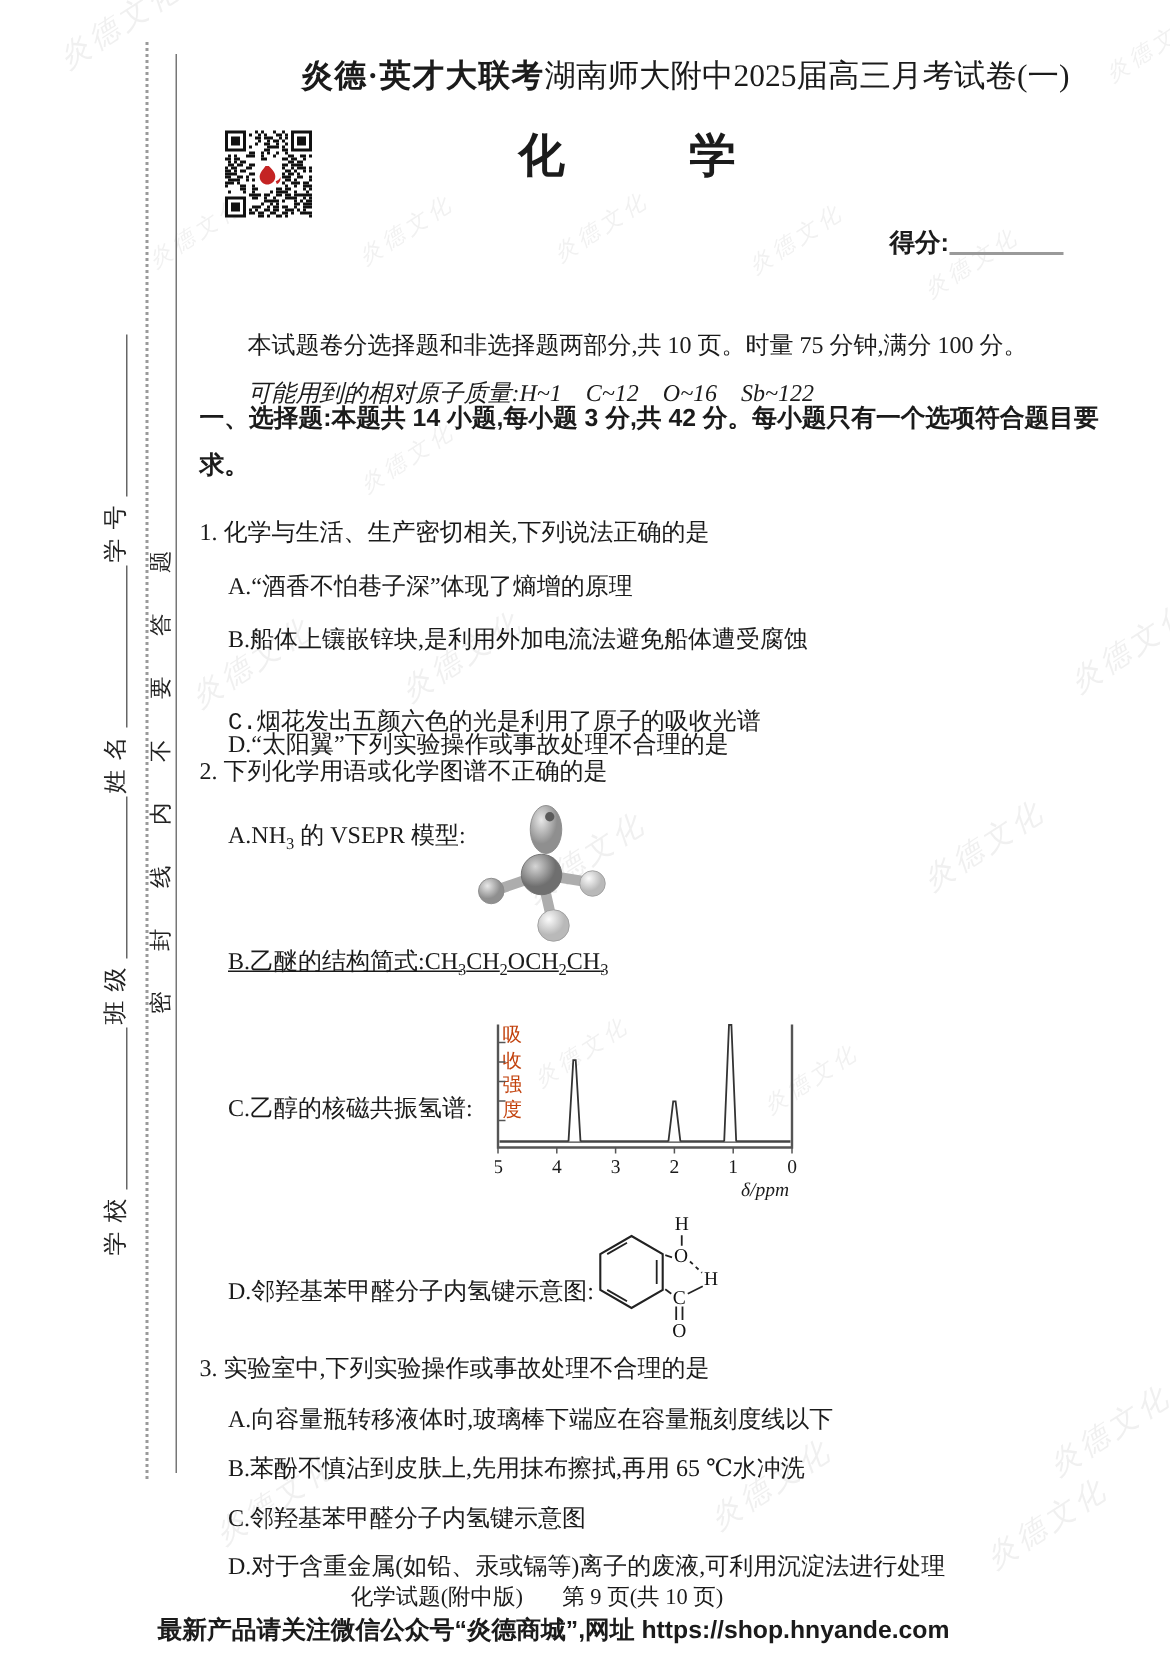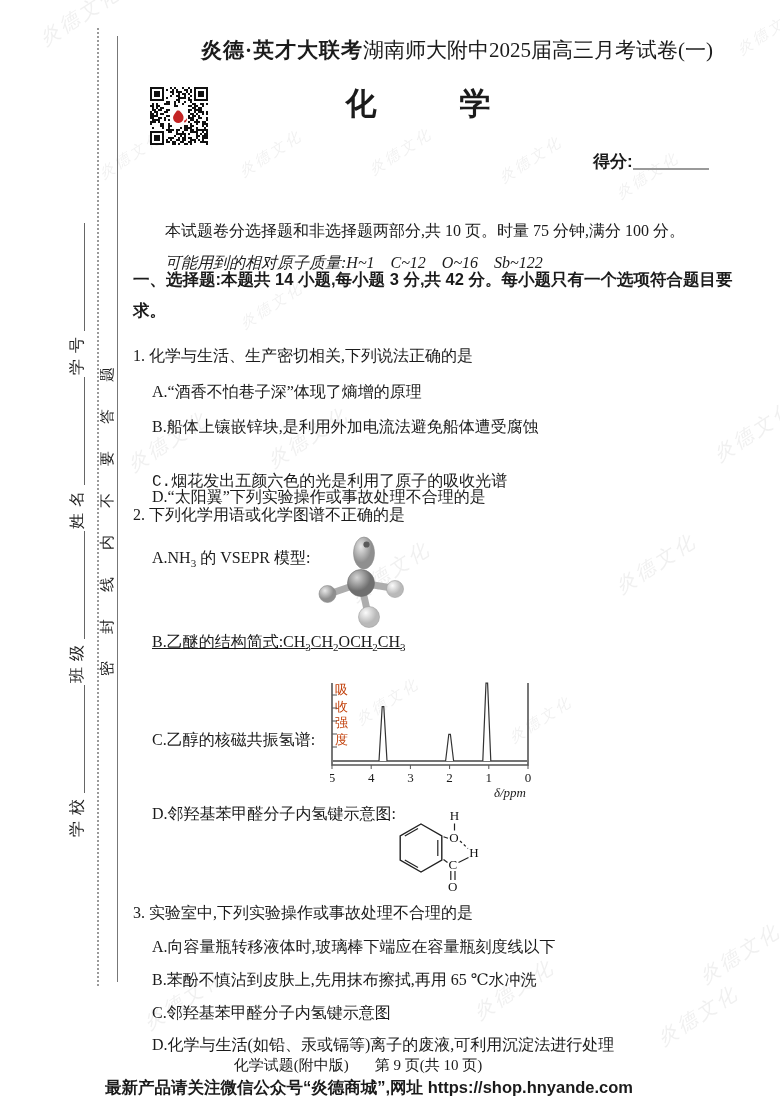--- a/index.html
+++ b/index.html
@@ -431,21 +431,21 @@
       <text x="2" y="107">5</text>
       <text x="41.2" y="107">4</text>
       <text x="80.4" y="107">3</text>
       <text x="119.6" y="107">2</text>
       <text x="158.8" y="107">1</text>
       <text x="198" y="107">0</text>
     </g>
     <text x="180" y="122" font-size="13" font-style="italic" text-anchor="middle" fill="#1b1b1b">δ/ppm</text>
   </svg>
 
-  <div class="ln opt" style="top:804px;">D.邻羟基苯甲醛分子内氢键示意图:</div>
+  <div class="ln opt" style="top:852px;">D.邻羟基苯甲醛分子内氢键示意图:</div>
 
   <svg style="position:absolute;left:388px;top:803px;" width="105" height="92" viewBox="0 0 105 92">
     <polygon points="33,21 53.8,33 53.8,57 33,69 12.2,57 12.2,33" fill="none" stroke="#222" stroke-width="1.4"></polygon>
     <g stroke="#222" stroke-width="1.2">
       <line x1="30" y1="25.5" x2="16.8" y2="33.1"></line>
       <line x1="16.8" y1="56.9" x2="30" y2="64.5"></line>
       <line x1="49.8" y1="37" x2="49.8" y2="53"></line>
     </g>
     <g stroke="#222" stroke-width="1.2">
       <line x1="55.5" y1="33.8" x2="60" y2="35.2"></line>
@@ -462,18 +462,18 @@
       <text x="86" y="53.5">H</text>
       <text x="64.8" y="66">C</text>
       <text x="64.8" y="88">O</text>
     </g>
   </svg>
 
   <div class="ln stem" style="top:903px;">3. 实验室中,下列实验操作或事故处理不合理的是</div>
   <div class="ln opt" style="top:937px;">A.向容量瓶转移液体时,玻璃棒下端应在容量瓶刻度线以下</div>
   <div class="ln opt" style="top:970px;">B.苯酚不慎沾到皮肤上,先用抹布擦拭,再用 65 ℃水冲洗</div>
   <div class="ln opt" style="top:1003px;">C.邻羟基苯甲醛分子内氢键示意图</div>
-  <div class="ln opt" style="top:1035px;">D.化学与生活(如铅、汞或镉等)离子的废液,可利用沉淀法进行处理</div>
+  <div class="ln opt" style="top:1035px;">D.对于含重金属(如铅、汞或镉等)离子的废液,可利用沉淀法进行处理</div>
 
   <div class="ln footer"><span>化学试题(附中版)</span><span class="gap"></span><span>第 9 页(共 10 页)</span></div>
   <div class="ln promo bold-sans">最新产品请关注微信公众号“炎德商城”,网址 https://shop.hnyande.com</div>
 
 </div>
 
 </body></html>

